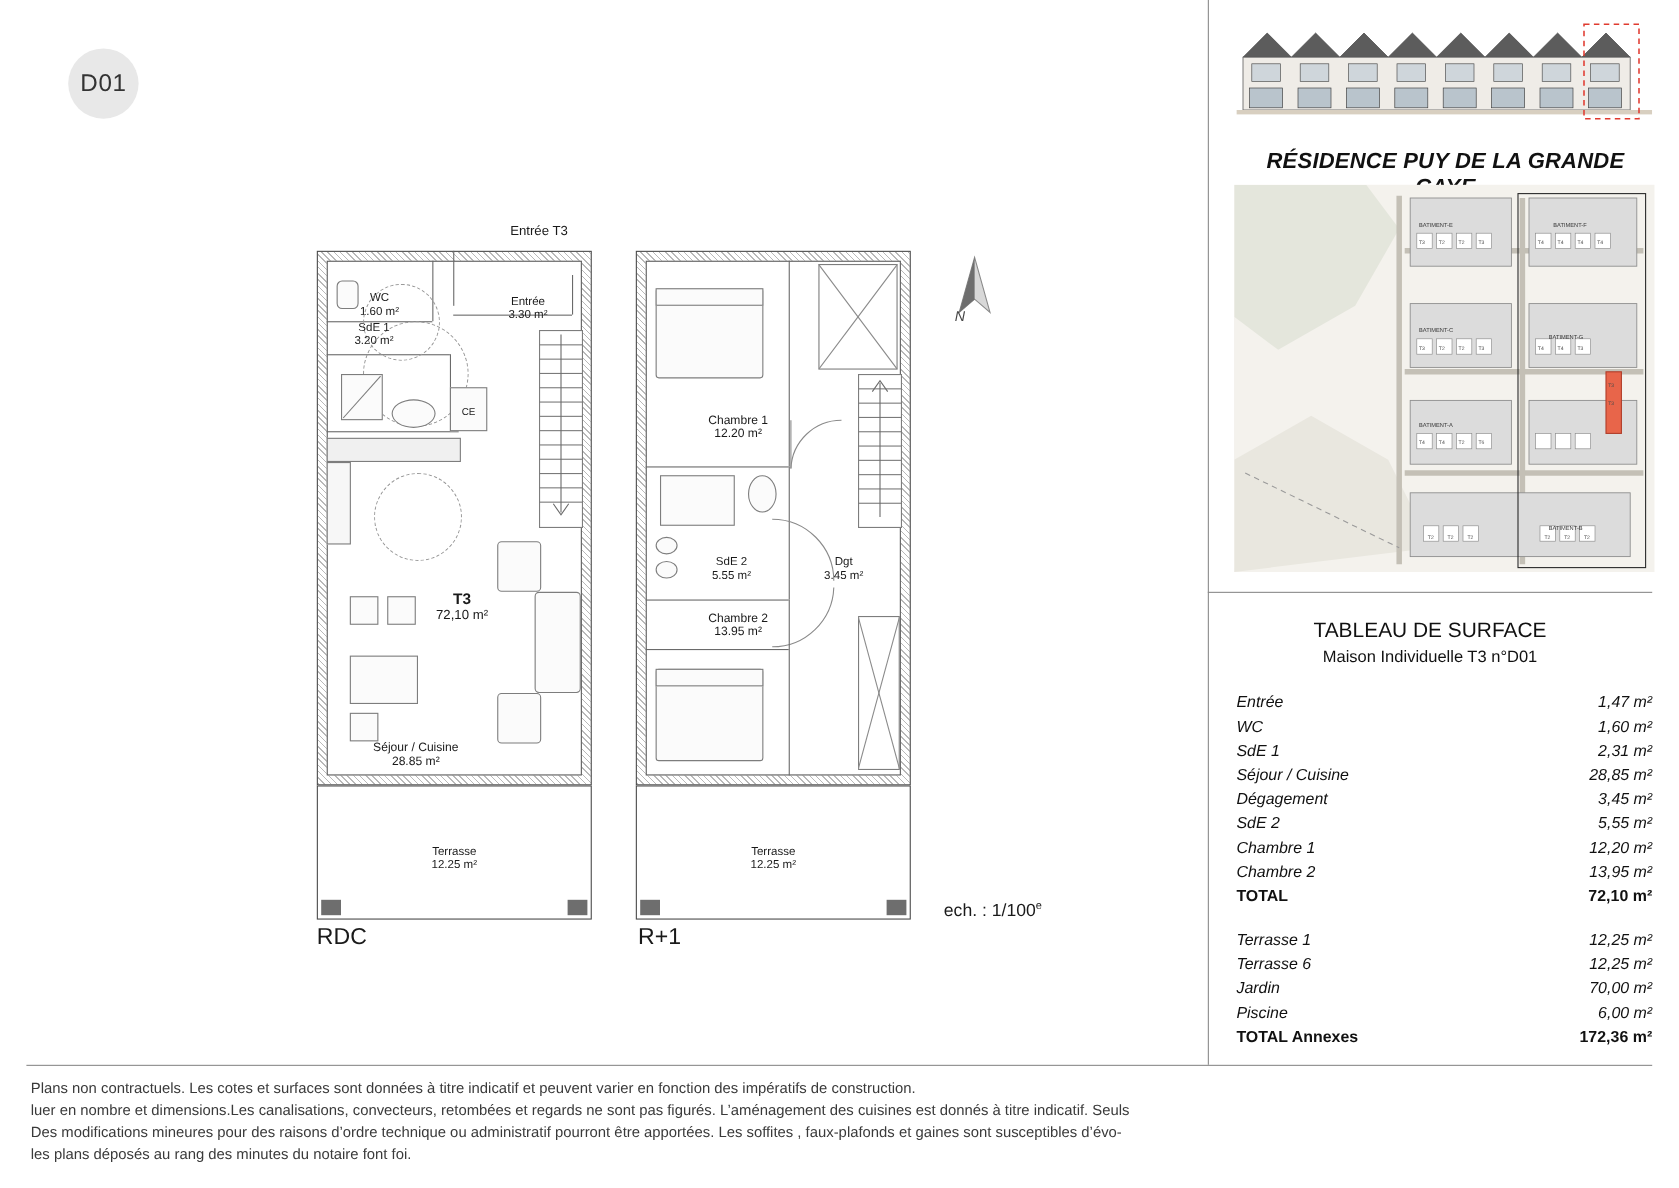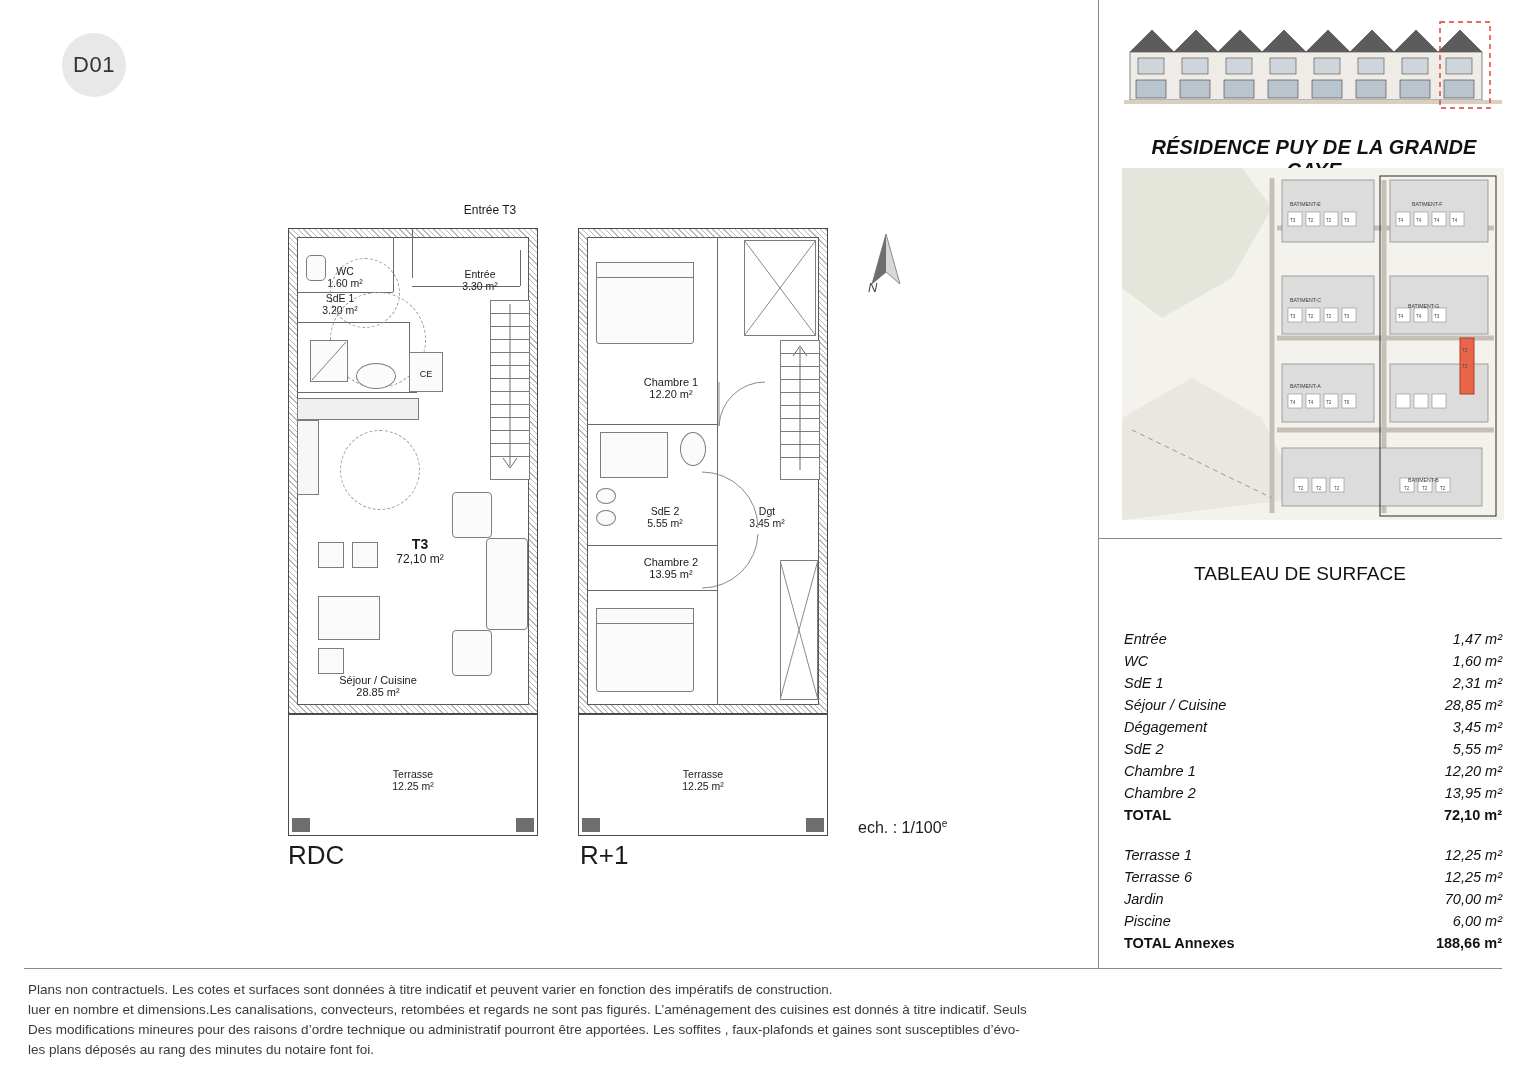--- a/index.html
+++ b/index.html
@@ -43,21 +43,21 @@
     top: 538px;
     width: 404px;
     height: 1px;
     background: #8a8a8a;
   }
 
   
   .badge-d01 {
     position: absolute;
     left: 62px;
-    top: 33px;
+    top: 44px;
     width: 64px;
     height: 64px;
     border-radius: 50%;
     background: #e8e8e8;
     color: #333;
     font-size: 22px;
     letter-spacing: 0.5px;
     display: flex;
     align-items: center;
     justify-content: center;
@@ -65,21 +65,21 @@
   .main-title {
     position: absolute;
     left: 320px;
     top: 80px;
     font-size: 21px;
     letter-spacing: 0.6px;
     color: #2a2a2a;
   }
   .plan-label {
     position: absolute;
-    font-size: 26px;
+    font-size: 21px;
     color: #1a1a1a;
   }
   .scale-note {
     position: absolute;
     left: 858px;
     top: 818px;
     font-size: 16px;
     color: #1a1a1a;
   }
   .scale-note sup { font-size: 10px; }
@@ -617,20 +617,21 @@
           <text x="318" y="322">T2</text>
       </g>
 
       <g stroke="#9a9a9a" stroke-width="1" stroke-dasharray="5,4">
         <path d="M10,262 L150,330" fill="none"></path>
       </g>
     </svg>
   </div>
 
   <div class="surface-title">TABLEAU DE SURFACE</div>
+  <div class="surface-sub">Maison Individuelle T3 n°D01</div>
 
   <div class="surface-table">
     <div class="row">
       <span>Entrée</span>
       <span>1,47 m²</span>
     </div>
     <div class="row">
       <span>WC</span>
       <span>1,60 m²</span>
     </div>
@@ -676,21 +677,21 @@
     <div class="row">
       <span>Jardin</span>
       <span>70,00 m²</span>
     </div>
     <div class="row">
       <span>Piscine</span>
       <span>6,00 m²</span>
     </div>
     <div class="row total">
       <span>TOTAL Annexes</span>
-      <span>188,66 m²</span>
+      <span>172,36 m²</span>
     </div>
   </div>
 
   <div class="footer">
     <div>Plans non contractuels. Les cotes et surfaces sont données à titre indicatif et peuvent varier en fonction des impératifs de construction.</div>
     <div>luer en nombre et dimensions.Les canalisations, convecteurs, retombées et regards ne sont pas figurés. L’aménagement des cuisines est donnés à titre indicatif. Seuls</div>
     <div>Des modifications mineures pour des raisons d’ordre technique ou administratif pourront être apportées. Les soffites , faux-plafonds et gaines sont susceptibles d’évo-</div>
     <div>les plans déposés au rang des minutes du notaire font foi.</div>
   </div>
 

